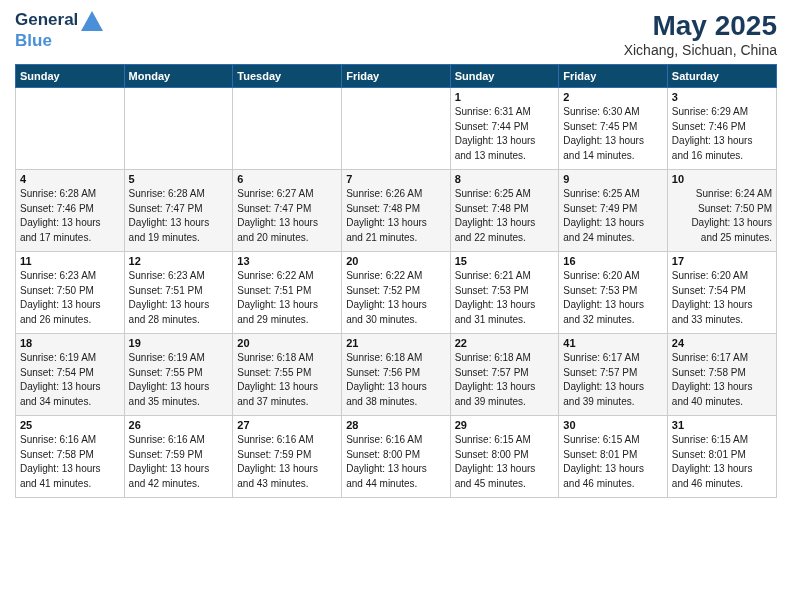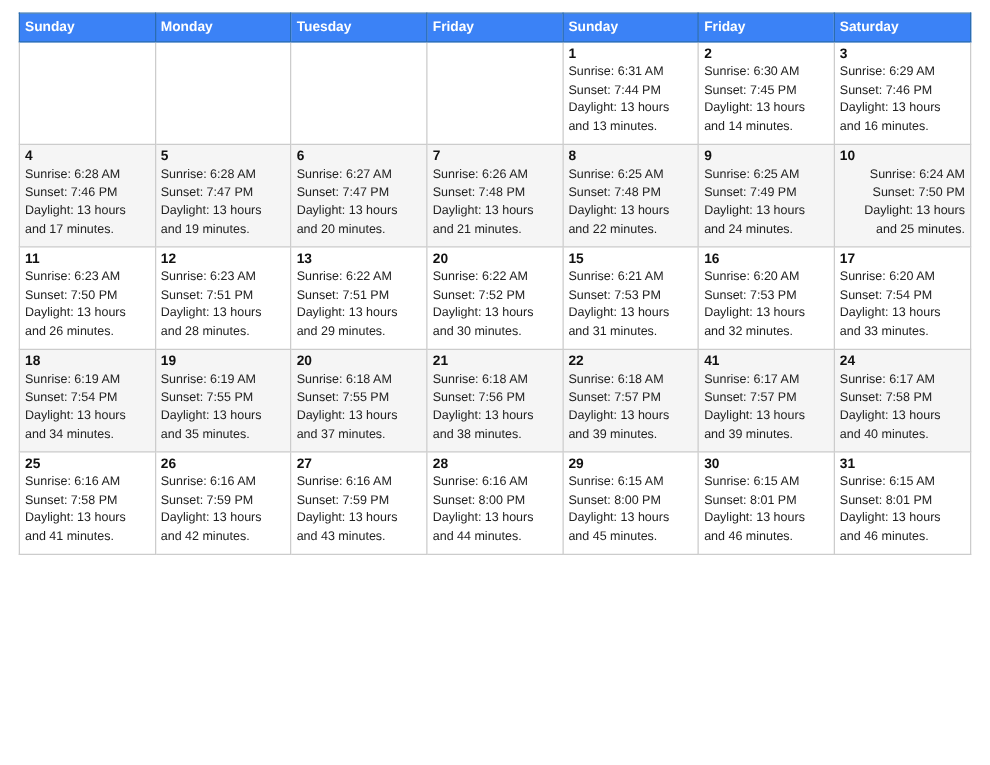--- a/index.html
+++ b/index.html
@@ -35,21 +35,21 @@
     .location {
       font-size: 14px;
       color: #333;
     }
     .calendar {
       width: 100%;
       border-collapse: collapse;
       font-size: 9.5px;
     }
     .calendar thead th {
-      background: #3b82f6;
+      background: #0c4a6e;
       color: #fff;
       padding: 5px 4px;
       text-align: left;
       font-size: 11px;
       border: 1px solid #2b6cb0;
     }
     .calendar tbody td {
       border: 1px solid #ccc;
       vertical-align: top;
       padding: 3px 4px;
@@ -73,20 +73,38 @@
       font-size: 10px;
     }
     .empty {
       background: #fff !important;
     }
   </style>
 </head>
 <body>
 
 <div class="container">
+  <div class="header">
+    <div class="logo">
+      <div>
+        <div style="display:flex;align-items:center;">
+          <div style="font-size:17px;font-weight:bold;color:#1a3a5c;line-height:1.15;">
+            General<svg width="22" height="20" viewBox="0 0 22 20" style="margin-left:3px;vertical-align:middle;" xmlns="http://www.w3.org/2000/svg">
+              <polygon points="0,20 11,0 22,20" fill="#4a90d9"></polygon>
+            </svg>
+          </div>
+        </div>
+        <div style="font-size:17px;font-weight:bold;color:#4a90d9;line-height:1.15;">Blue</div>
+      </div>
+    </div>
+    <div class="title-block">
+      <div class="month-title">May 2025</div>
+      <div class="location">Xichang, Sichuan, China</div>
+    </div>
+  </div>
 
   <table class="calendar">
     <thead>
       <tr>
       <th>Sunday</th>
           <th>Monday</th>
           <th>Tuesday</th>
           <th>Friday</th>
           <th>Sunday</th>
           <th>Friday</th>

